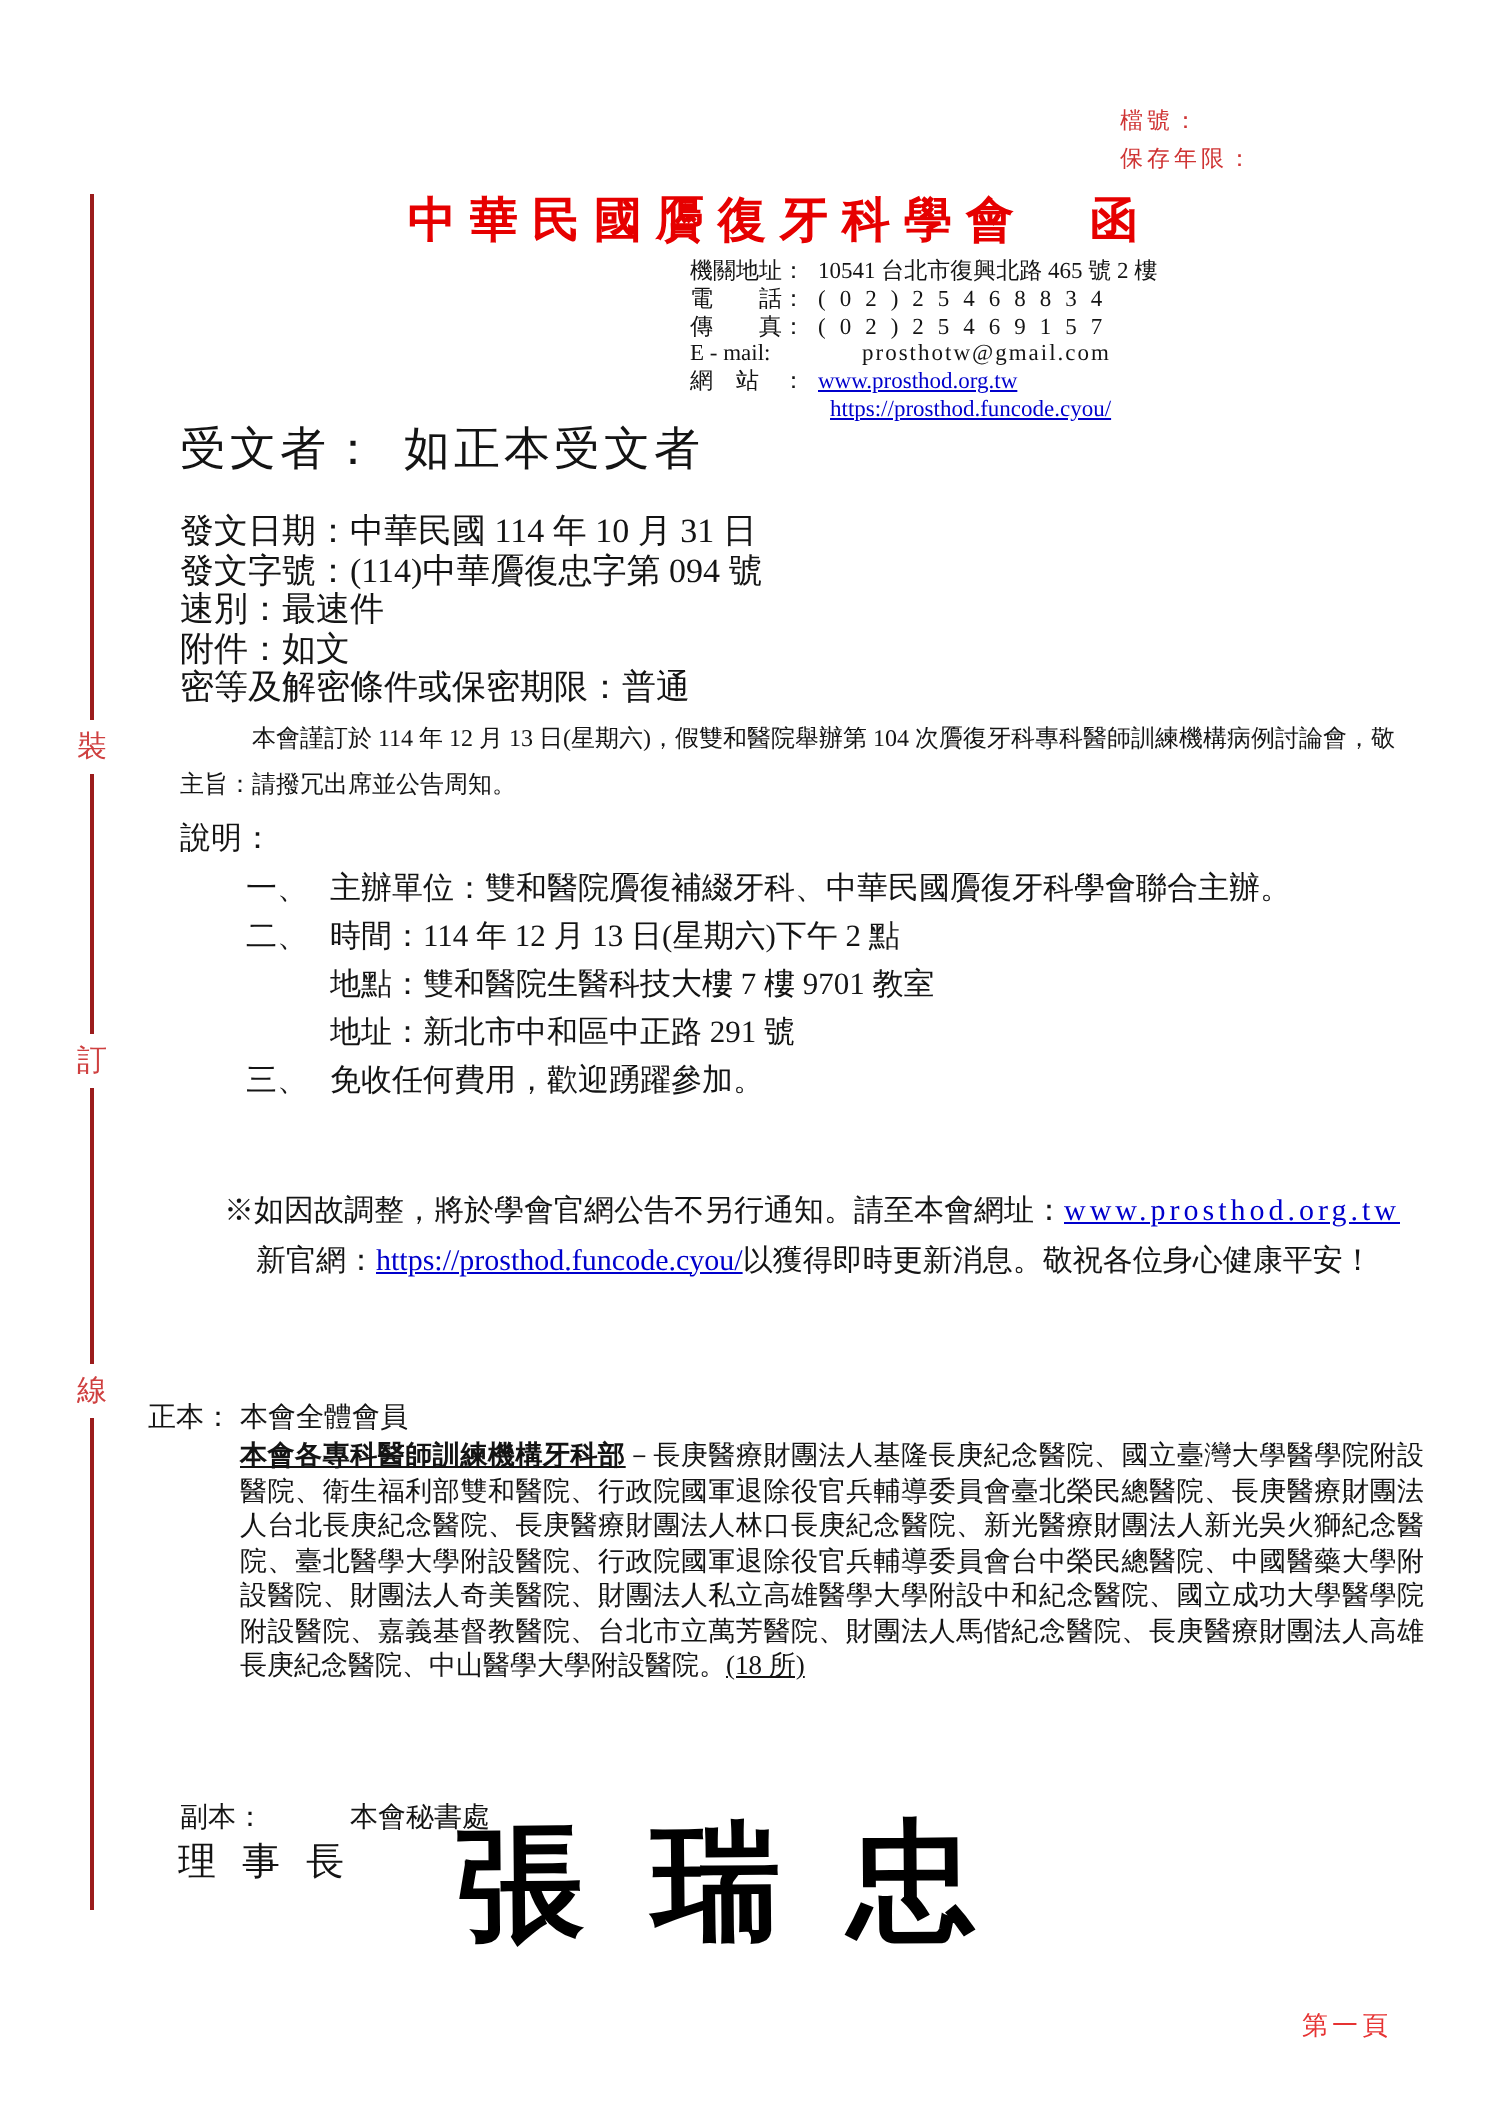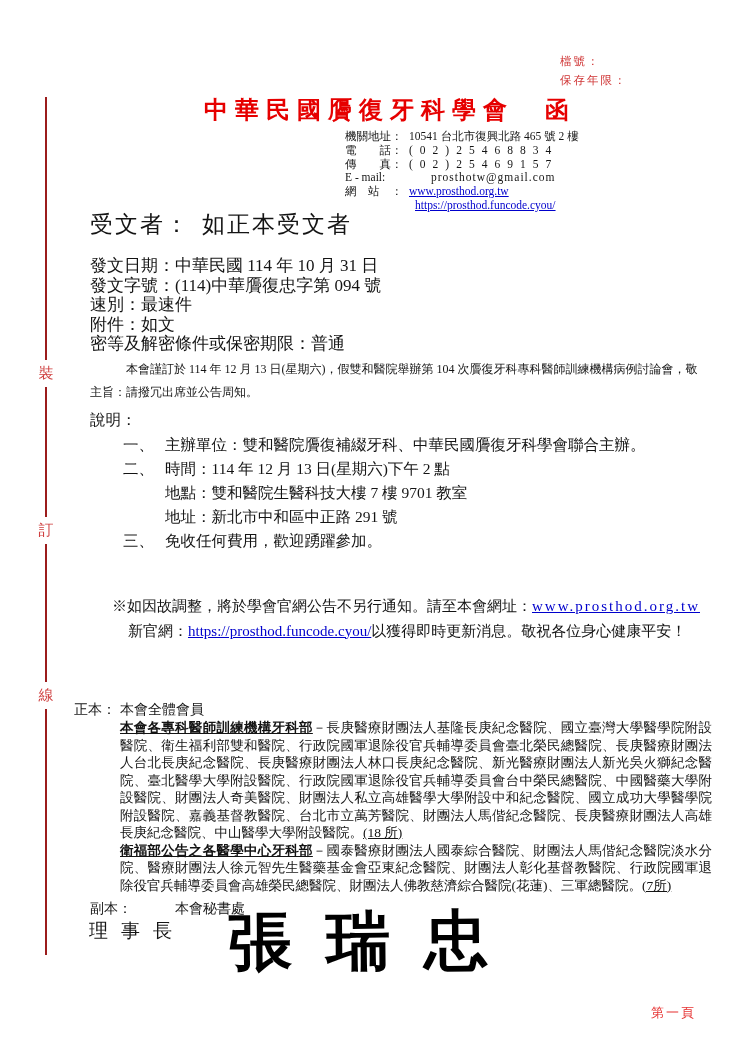--- a/index.html
+++ b/index.html
@@ -177,23 +177,20 @@
 
   <div class="recipients">
     <div class="r-row">
       <span class="r-label">正本：</span>
       <span>本會全體會員</span>
     </div>
     <div class="r-body">
       <p class="r-para">
         <span class="grp">本會各專科醫師訓練機構牙科部</span><span>－</span><span>長庚醫療財團法人基隆長庚紀念醫院、國立臺灣大學醫學院附設醫院、衛生福利部雙和醫院、行政院國軍退除役官兵輔導委員會臺北榮民總醫院、長庚醫療財團法人台北長庚紀念醫院、長庚醫療財團法人林口長庚紀念醫院、新光醫療財團法人新光吳火獅紀念醫院、臺北醫學大學附設醫院、行政院國軍退除役官兵輔導委員會台中榮民總醫院、中國醫藥大學附設醫院、財團法人奇美醫院、財團法人私立高雄醫學大學附設中和紀念醫院、國立成功大學醫學院附設醫院、嘉義基督教醫院、台北市立萬芳醫院、財團法人馬偕紀念醫院、長庚醫療財團法人高雄長庚紀念醫院、中山醫學大學附設醫院。</span><span class="cnt">(18 所)</span>
       </p>
-      <p class="r-para">
-        <span class="grp">衛福部公告之各醫學中心牙科部</span><span>－</span><span>國泰醫療財團法人國泰綜合醫院、財團法人馬偕紀念醫院淡水分院、醫療財團法人徐元智先生醫藥基金會亞東紀念醫院、財團法人彰化基督教醫院、行政院國軍退除役官兵輔導委員會高雄榮民總醫院、財團法人佛教慈濟綜合醫院(花蓮)、三軍總醫院。</span><span class="cnt">(7所)</span>
-      </p>
     </div>
   </div>
 
   <div class="copy-row">
     <span class="r-label">副本：</span>
     <span>本會秘書處</span>
   </div>
 
   <div class="chairman">理事長</div>
   <div class="signature">張瑞忠</div>

